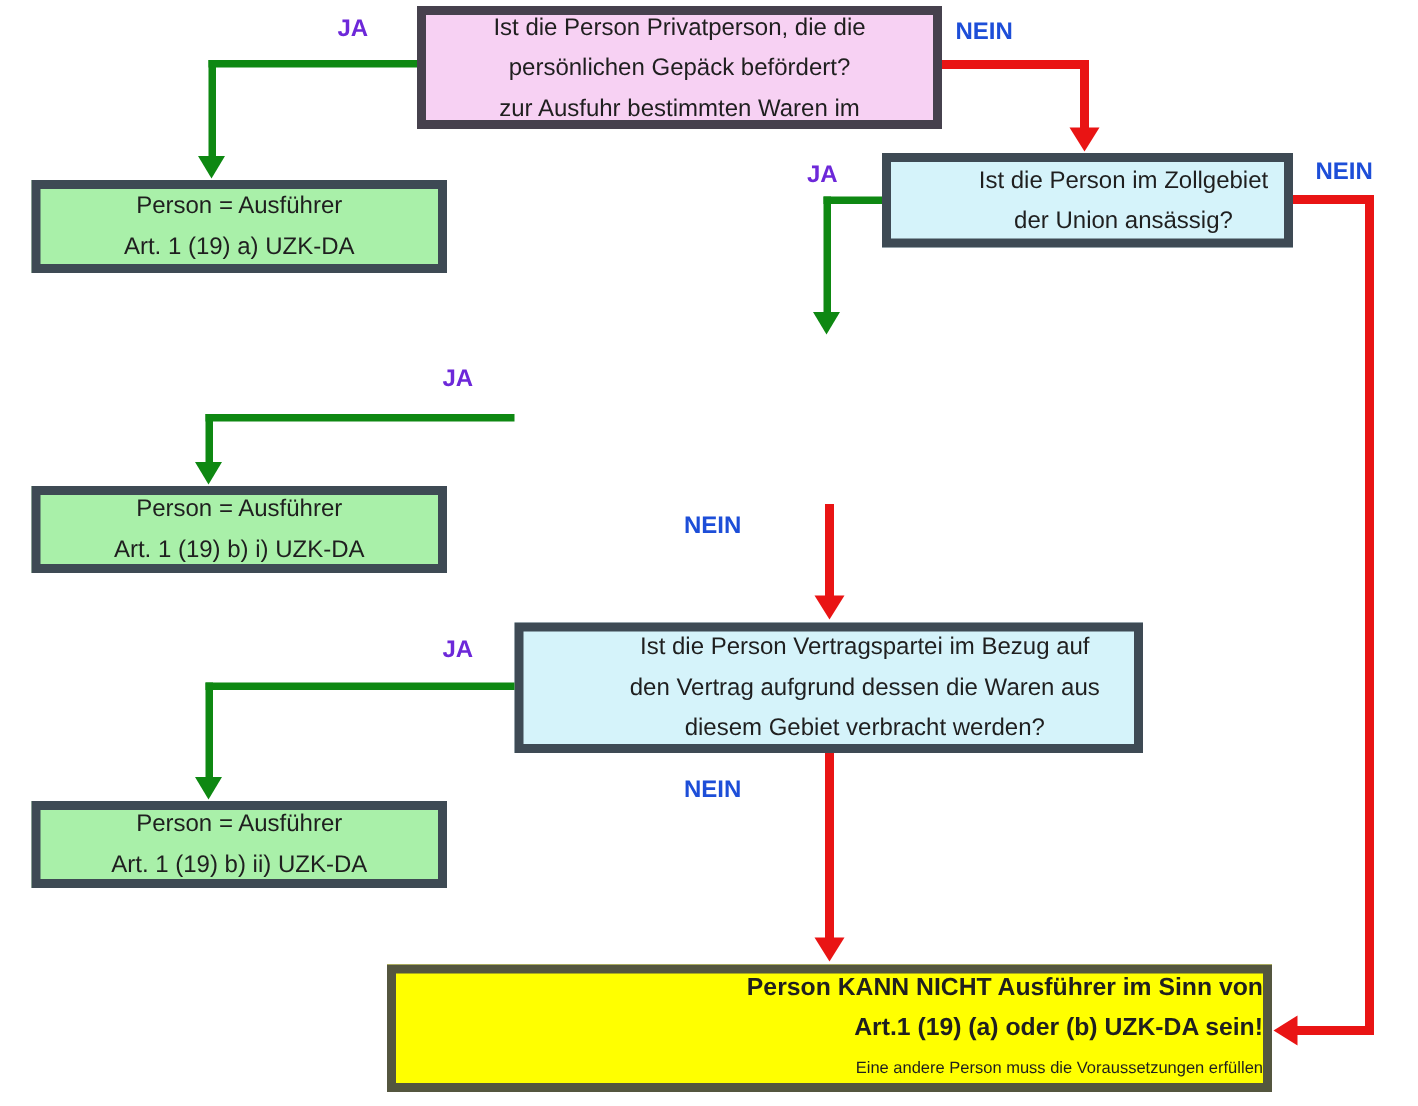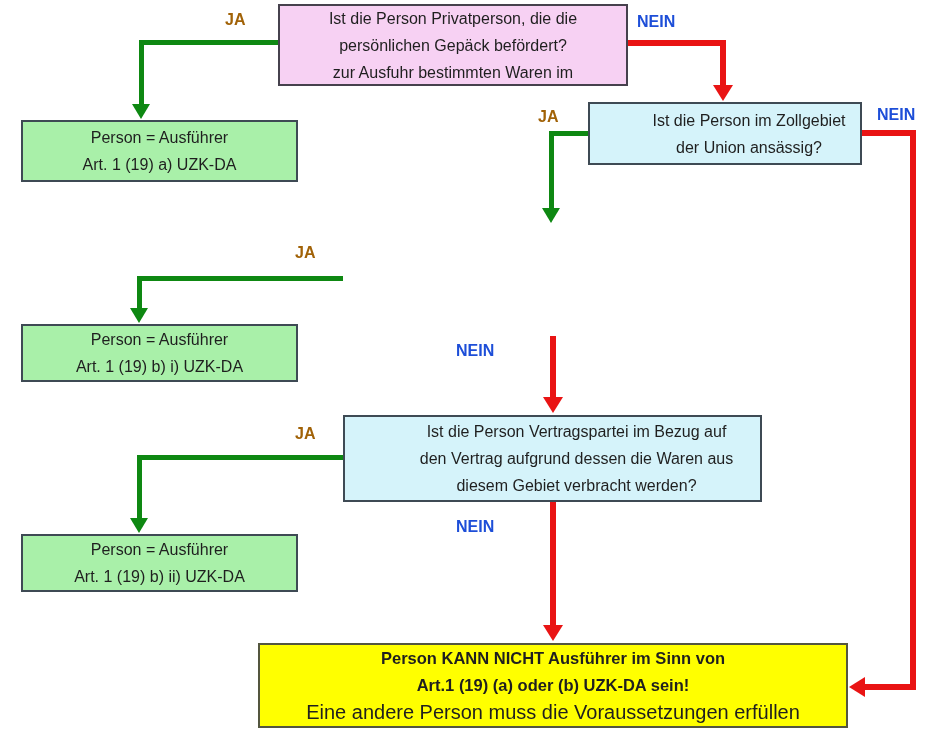--- a/index.html
+++ b/index.html
@@ -1,40 +1,40 @@
 <!DOCTYPE html>
 <html><head>
 <meta charset="utf-8">
 <style>
   html,body{margin:0;padding:0;background:#ffffff;}
   .canvas{
     position:relative;width:945px;height:737px;background:#ffffff;overflow:hidden;
     font-family:"Liberation Sans", sans-serif;color:#1f1f1f;
   }
   .node{
-    position:absolute;box-sizing:border-box;border:2px solid #d946ef;
+    position:absolute;box-sizing:border-box;border:6px solid #d946ef;
     display:flex;flex-direction:column;justify-content:center;align-items:center;
     text-align:center;font-size:16px;line-height:27px;
   }
   .node .ln{white-space:nowrap;}
   .pink  {background:#f7d1f3;border-color:#46414d;}
   .cyan  {background:#d5f3fa;border-color:#3e4a54;padding-left:48px;}
   .green {background:#a9f0a9;border-color:#3e4a54;margin-left:16px;}
   .yellow{background:#ffff00;border-color:#54563f;}
   .yellow .b{font-weight:bold;font-size:16.5px;}
-  .yellow .r{font-size:20px;}
+  .yellow .r{font-size:11px;}
   .seg{position:absolute;}
   .sg{background:#0e8812;}
   .sr{background:#e91414;}
   .ah{position:absolute;width:0;height:0;}
   .ahd-g{border-left:9px solid transparent;border-right:9px solid transparent;border-top:15px solid #0e8812;}
   .ahd-r{border-left:10px solid transparent;border-right:10px solid transparent;border-top:16px solid #e91414;}
   .ahl-r{border-top:10px solid transparent;border-bottom:10px solid transparent;border-right:16px solid #e91414;}
   .edge-label{position:absolute;font-weight:bold;font-size:16px;}
-  .ja{color:#a16207;}
+  .ja{color:#6d28d9;}
   .nein{color:#1d4ed8;}
 </style>
 </head>
 <body>
 
 <div class="canvas">
 
   <div class="node pink" style="left:278px;top:4px;width:350px;height:82px;">
     <div class="ln">Ist die Person Privatperson, die die</div>
     <div class="ln">persönlichen Gepäck befördert?</div>
@@ -61,21 +61,21 @@
     <div class="ln">Ist die Person Vertragspartei im Bezug auf</div>
     <div class="ln">den Vertrag aufgrund dessen die Waren aus</div>
     <div class="ln">diesem Gebiet verbracht werden?</div>
   </div>
 
   <div class="node green" style="left:5px;top:534px;width:277px;height:58px;">
     <div class="ln">Person = Ausführer</div>
     <div class="ln">Art. 1 (19) b) ii) UZK-DA</div>
   </div>
 
-  <div class="node yellow" style="left:258px;top:643px;width:590px;height:85px;">
+  <div class="node yellow" style="left:258px;top:643px;width:590px;height:85px;align-items:flex-end;">
     <div class="ln b">Person KANN NICHT Ausführer im Sinn von</div>
     <div class="ln b">Art.1 (19) (a) oder (b) UZK-DA sein!</div>
     <div class="ln r">Eine andere Person muss die Voraussetzungen erfüllen</div>
   </div>
 
   <div>
     <div class="seg sg" style="left:139px;top:40px;width:139px;height:5px;"></div>
     <div class="seg sg" style="left:139px;top:40px;width:5px;height:66px;"></div>
     <div class="ah ahd-g" style="left:132px;top:104px;"></div>
   </div>

